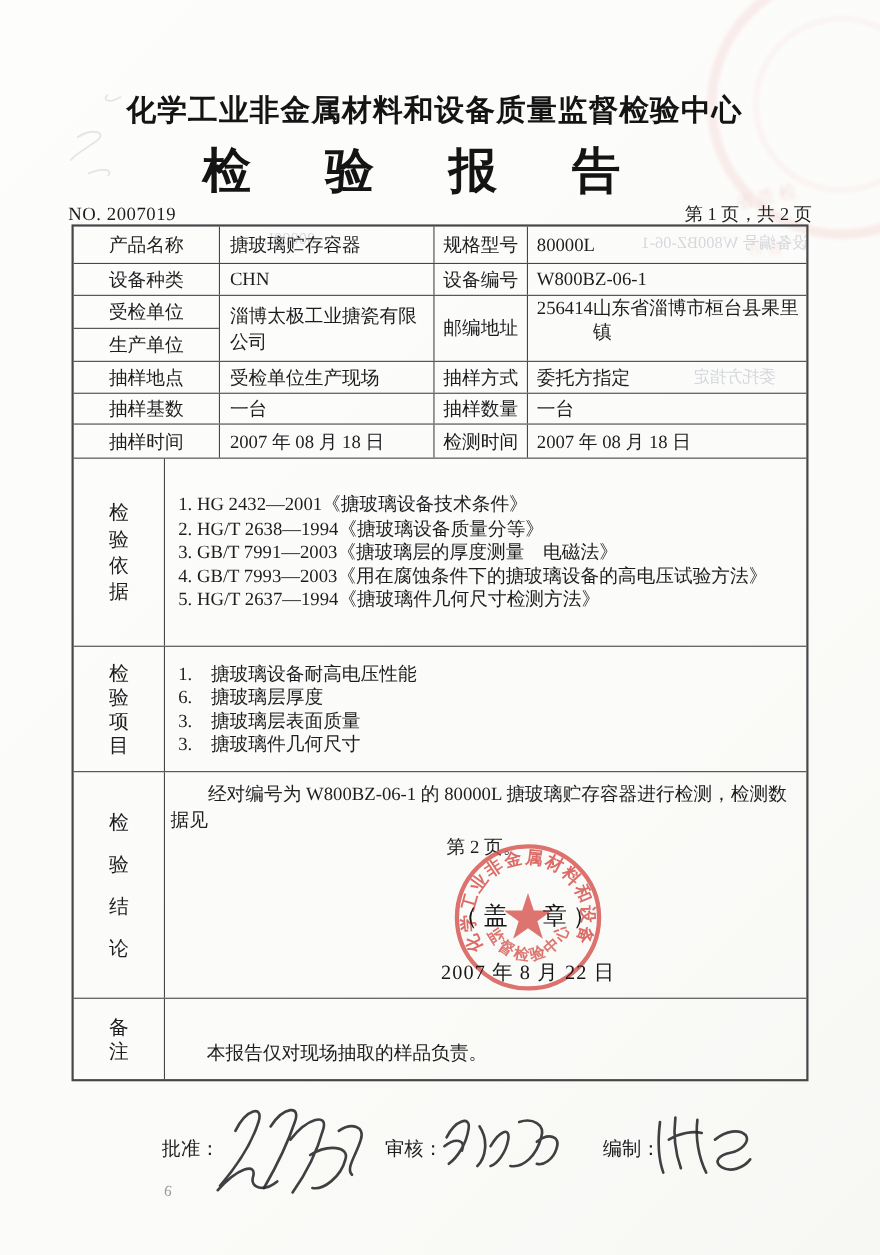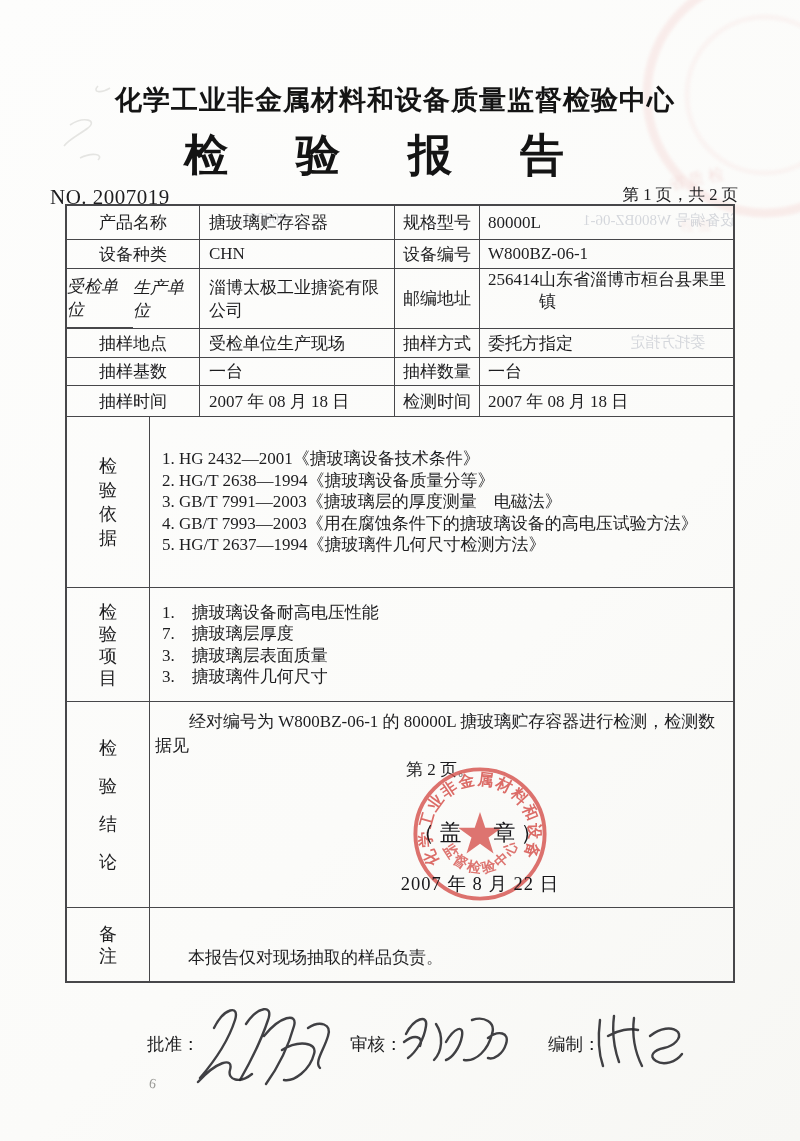--- a/index.html
+++ b/index.html
@@ -13,38 +13,38 @@
   .org-title{
     position:absolute; top:82px; left:0; width:790px; text-align:center;
     font-family:"Liberation Sans","DejaVu Sans",sans-serif;
     font-size:27px; font-weight:700; letter-spacing:1px; color:#141414;
   }
   .report-title{
     position:absolute; top:126px; left:184px;
     font-family:"Liberation Sans","DejaVu Sans",sans-serif;
     font-size:44px; font-weight:700; letter-spacing:68px; white-space:nowrap; color:#141414;
   }
-  .report-no{position:absolute; top:185px; left:50px; font-size:21px; letter-spacing:.5px;}
+  .report-no{position:absolute; top:185px; left:62px; font-size:17px; letter-spacing:.5px;}
   .page-indicator{position:absolute; top:184px; right:62px; font-size:16.5px;}
   
   .tbl{
     position:absolute; left:65px; top:204px; width:670px;
     border:2px solid #47474a; box-sizing:border-box; background:transparent;
   }
   .row{display:flex; border-top:1.5px solid #47474a; box-sizing:border-box;}
   .row:first-child{border-top:none;}
   .c{box-sizing:border-box; border-left:1.5px solid #47474a; display:flex; align-items:center; font-size:17px;}
   .c:first-child{border-left:none;}
   .lab{flex:0 0 132px; justify-content:center;}
   .val{flex:0 0 195px; padding-left:9px;}
   .lab2{flex:0 0 85px; justify-content:center;}
   .val2{flex:1 1 auto; padding-left:8px;}
   .r1{height:33px}.r2{height:29px}.r3{height:60px}.r4{height:29px}.r5{height:28px}.r6{height:31px}
   .rb{height:171px}.ri{height:114px}.rc{height:206px}.rr{height:74px}
-  .split{flex-direction:row; padding:0; align-items:stretch;font-style:italic;}
+  .split{flex-direction:column; padding:0; align-items:stretch;}
   .split>div{flex:1; display:flex; align-items:center; justify-content:center;}
   .split>div:first-child{border-bottom:1.5px solid #47474a;}
   .twoline{flex-direction:row; align-items:flex-start; justify-content:center; line-height:22px;}
   .slab{flex:0 0 82px; justify-content:center; align-items:center;}
   .vert{width:1.1em; line-height:24px; text-align:center; word-break:break-all; font-size:18px;}
   .vert.wide{line-height:38px;}
   .vert.tight{line-height:22px;}
   .scontent{flex:1 1 auto; align-items:center;}
   .list{display:block; width:100%; padding-left:12px; font-size:17px; line-height:21.5px;}
   .concl{flex-direction:column; align-items:center; justify-content:flex-start; padding:8px 8px 0 5px; line-height:24px;}
@@ -161,21 +161,21 @@
       </div>
     </div>
 
     <div class="row ri">
       <div class="c slab">
         <div class="vert tight">检验项目</div>
       </div>
       <div class="c scontent">
         <div class="list">
           <div>1.　搪玻璃设备耐高电压性能</div>
-          <div>7.　搪玻璃层厚度</div>
+          <div>6.　搪玻璃层厚度</div>
           <div>3.　搪玻璃层表面质量</div>
           <div>3.　搪玻璃件几何尺寸</div>
         </div>
       </div>
     </div>
 
     <div class="row rc">
       <div class="c slab">
         <div class="vert wide">检验结论</div>
       </div>

